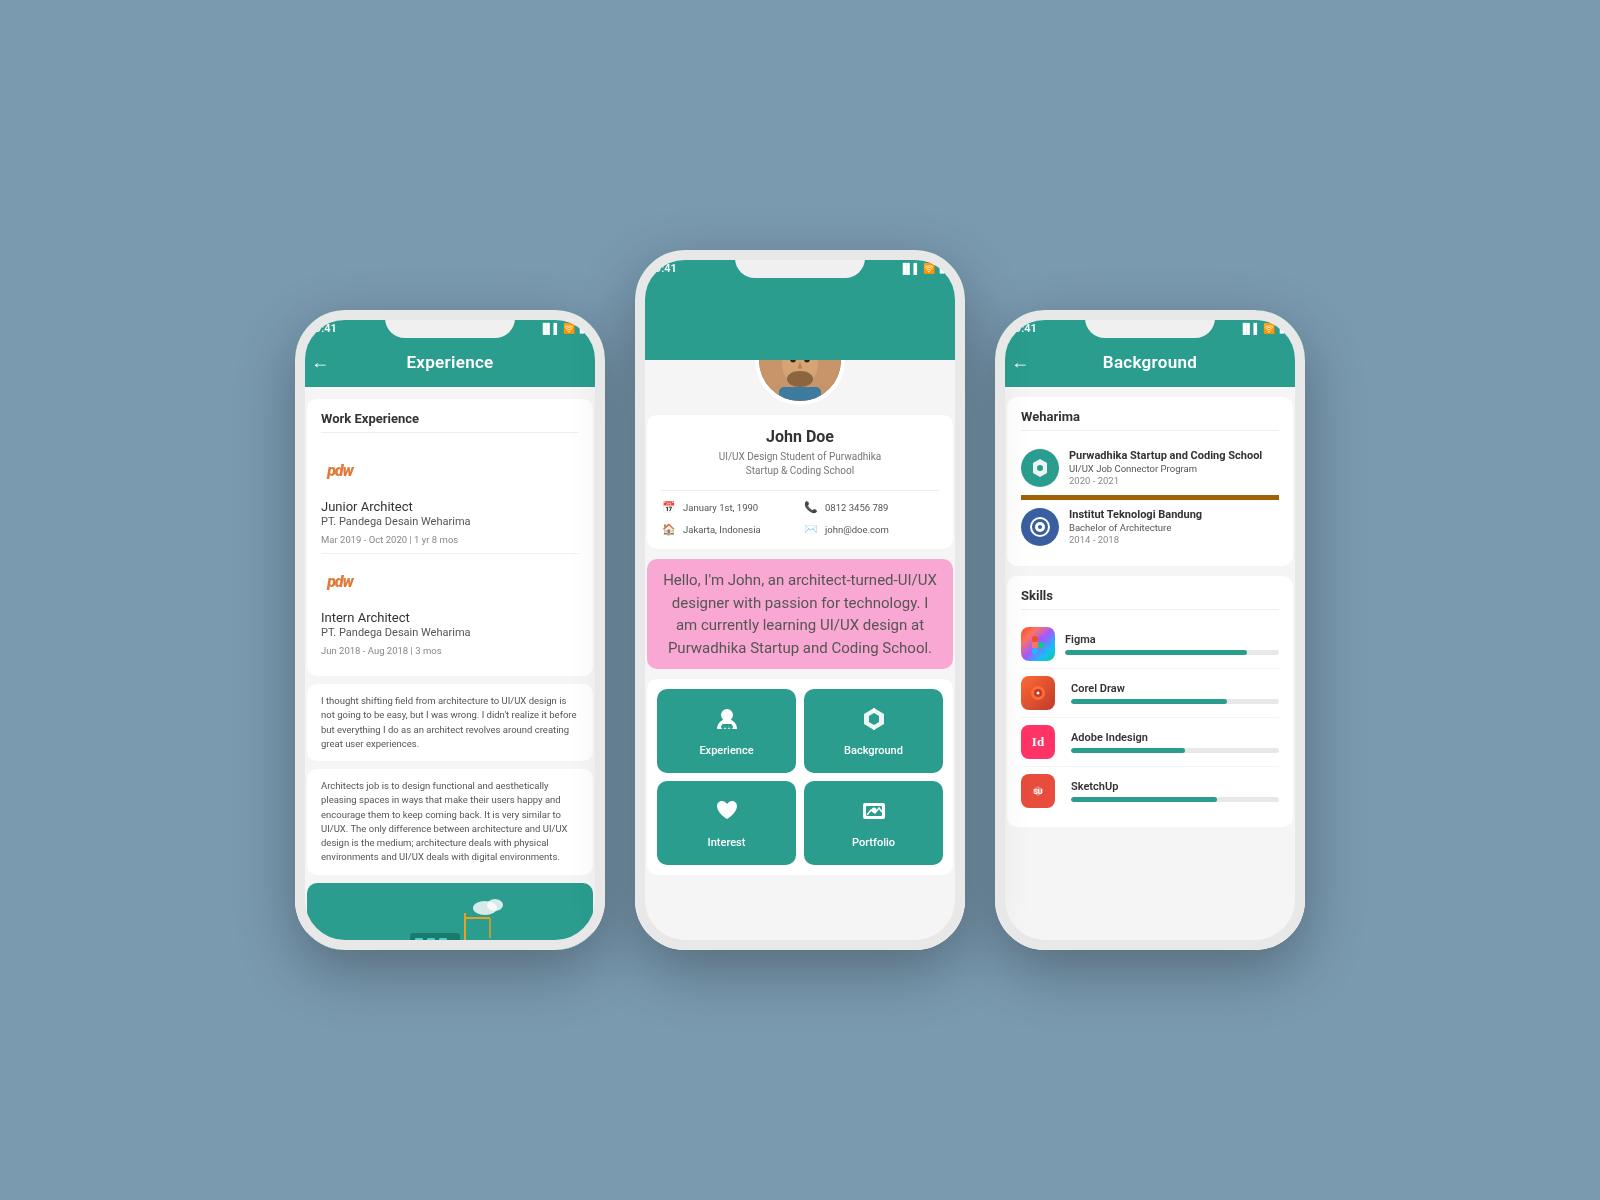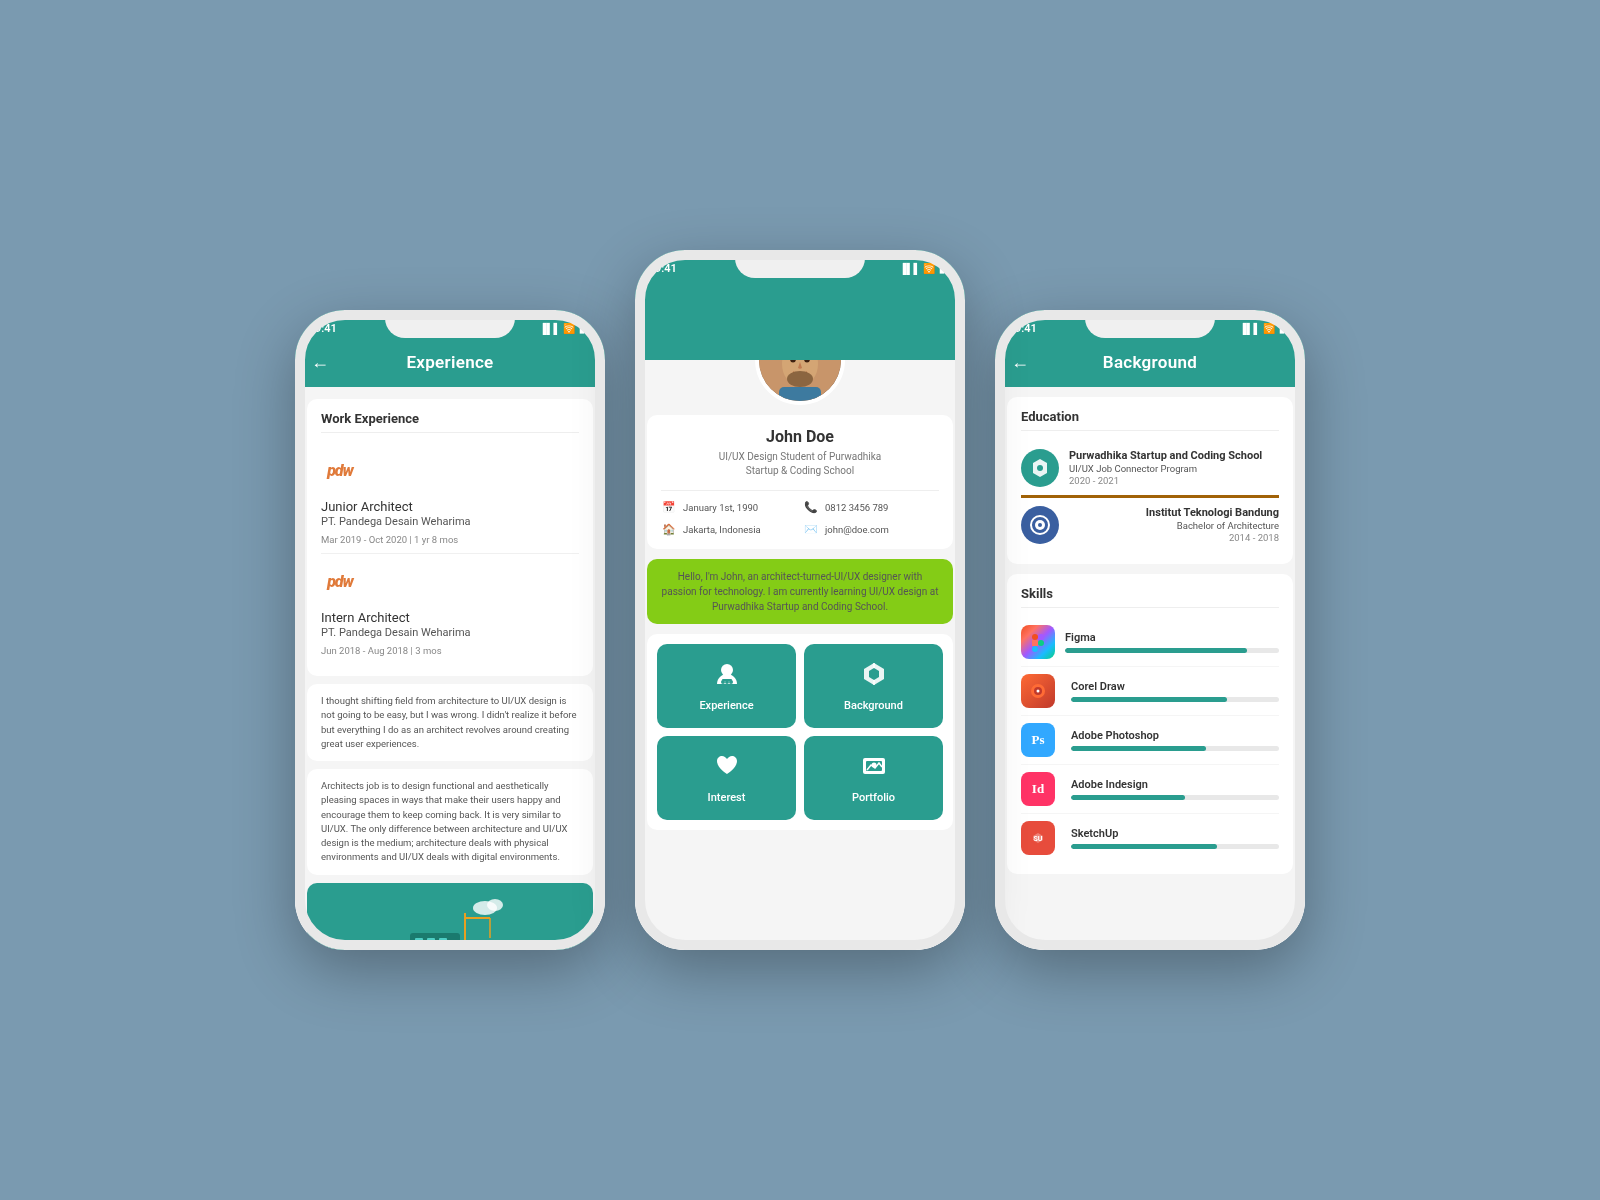--- a/index.html
+++ b/index.html
@@ -290,25 +290,25 @@
     .detail-icon {
       width: 16px;
       height: 16px;
       display: flex;
       align-items: center;
       justify-content: center;
       font-size: 11px;
     }
 
     .profile-bio {
-      background: #84cc16;
+      background: #f9a8d4;
       margin: 0 12px 10px;
       border-radius: 10px;
       padding: 10px 14px;
-      font-size: 10px;
+      font-size: 15px;
       color: #555;
       line-height: 1.5;
       text-align: center;
     }
 
     .menu-grid {
       background: #fff;
       margin: 0 12px;
       border-radius: 10px;
       padding: 10px;
@@ -363,22 +363,21 @@
     }
 
     .edu-item {
       display: flex;
       align-items: flex-start;
       gap: 10px;
       padding: 8px 0;
     }
 
     .edu-item + .edu-item {
-      border-top: 3px solid #a16207;
-      text-align: right;
+      border-top: 5px solid #a16207;
     }
 
     .edu-logo {
       width: 38px;
       height: 38px;
       border-radius: 50%;
       display: flex;
       align-items: center;
       justify-content: center;
       flex-shrink: 0;
@@ -721,21 +720,21 @@
 
       <div class="app-header">
         <span class="back-arrow">←</span>
         <span class="header-title">Background</span>
         <span style="width:18px"></span>
       </div>
 
       <div class="bg-content">
 
         <div class="section-card">
-          <div class="section-title">Education</div>
+          <div class="section-title">Weharima</div>
 
           <div class="edu-item">
             <div class="edu-logo edu-logo-purwadhika">
               <svg width="22" height="22" viewBox="0 0 22 22" fill="white" xmlns="http://www.w3.org/2000/svg">
                 <path d="M11 2 L4 6 L4 16 L11 20 L18 16 L18 6 Z" fill="white" opacity="0.9"></path>
                 <circle cx="11" cy="11" r="3" fill="#2a9d8f"></circle>
               </svg>
             </div>
             <div class="edu-info">
               <div class="edu-school">Purwadhika Startup and Coding School</div>
@@ -790,31 +789,20 @@
               </svg>
             </div>
             <div class="skill-right">
               <div class="skill-name">Corel Draw</div>
               <div class="skill-bar-bg">
                 <div class="skill-bar-fill" style="width:75%"></div>
               </div>
             </div>
           </div>
 
-          <div class="skill-item">
-            <div class="skill-logo skill-logo-ps">
-              <span style="font-size:13px; font-weight:900; color:white; font-family:serif;">Ps</span>
-            </div>
-            <div class="skill-right">
-              <div class="skill-name">Adobe Photoshop</div>
-              <div class="skill-bar-bg">
-                <div class="skill-bar-fill" style="width:65%"></div>
-              </div>
-            </div>
-          </div>
 
           <div class="skill-item">
             <div class="skill-logo skill-logo-id">
               <span style="font-size:13px; font-weight:900; color:white; font-family:serif;">Id</span>
             </div>
             <div class="skill-right">
               <div class="skill-name">Adobe Indesign</div>
               <div class="skill-bar-bg">
                 <div class="skill-bar-fill" style="width:55%"></div>
               </div>

